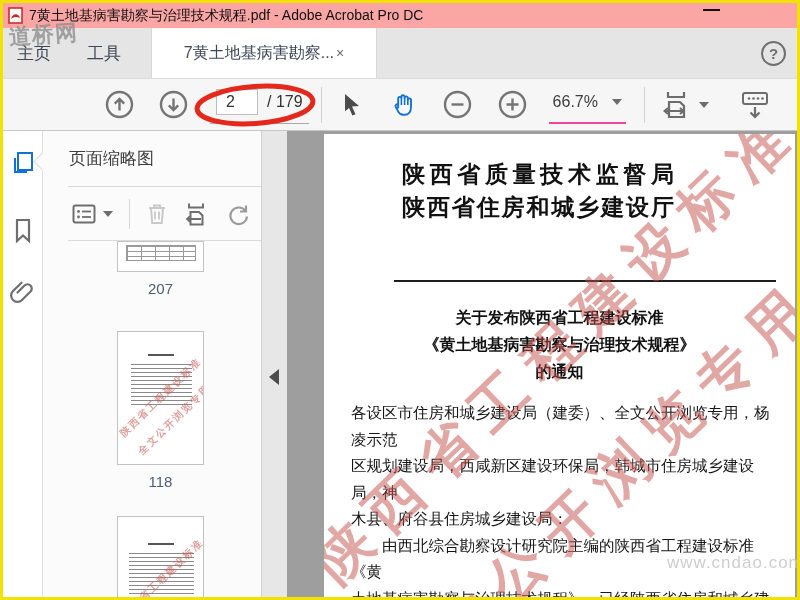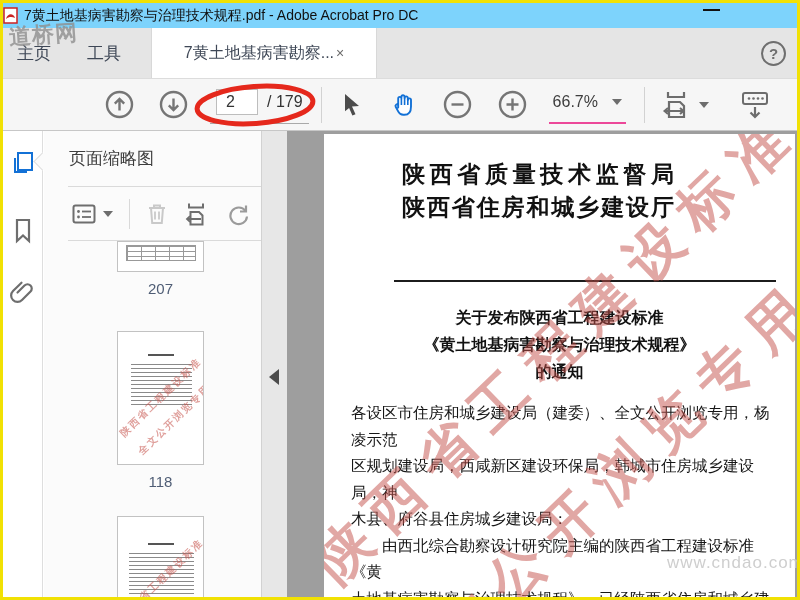--- a/index.html
+++ b/index.html
@@ -3,21 +3,21 @@
 <meta charset="utf-8">
 <style>
   * { margin:0; padding:0; box-sizing:border-box; }
   html,body { background:#fff; }
   .screen {
     position:relative; width:800px; height:600px; overflow:hidden;
     border:3px solid #f1e104; background:#fff;
     font-family:"Liberation Sans", sans-serif;
   }
   
-  .titlebar { position:absolute; top:0; left:0; right:0; height:25px; background:#7dd3fc; display:flex; align-items:center; }
+  .titlebar { position:absolute; top:0; left:0; right:0; height:25px; background:#fca5a5; display:flex; align-items:center; padding-left:5px; }
   .titlebar .title { font-size:14px; color:#111; margin-left:5px; white-space:nowrap; }
   .min-dash { position:absolute; left:700px; top:6px; width:17px; height:2px; background:#111; }
   .site-wm { position:absolute; left:6px; top:17px; z-index:80; font-size:22px; font-weight:bold; color:#8f8f8f; opacity:.8; font-family:"Liberation Serif", serif; letter-spacing:1px; transform:rotate(-4deg); }
   .url-wm { position:absolute; left:664px; top:550px; z-index:80; font-size:17px; color:#c9c9c9; letter-spacing:1px; opacity:.9; }
   
   .tabbar { position:absolute; top:25px; left:0; right:0; height:50px; background:#e5e5e5; }
   .tab-label { position:absolute; top:0; height:50px; display:flex; align-items:center; font-size:17px; color:#3e4756; cursor:default; }
   .tab-home { left:14px; }
   .tab-tools { left:84px; }
   .tab-doc { position:absolute; left:148px; top:0; width:226px; height:50px; background:#fff; border-left:1px solid #d8d8d8; border-right:1px solid #d8d8d8; display:flex; align-items:center; justify-content:center; gap:2px; }

